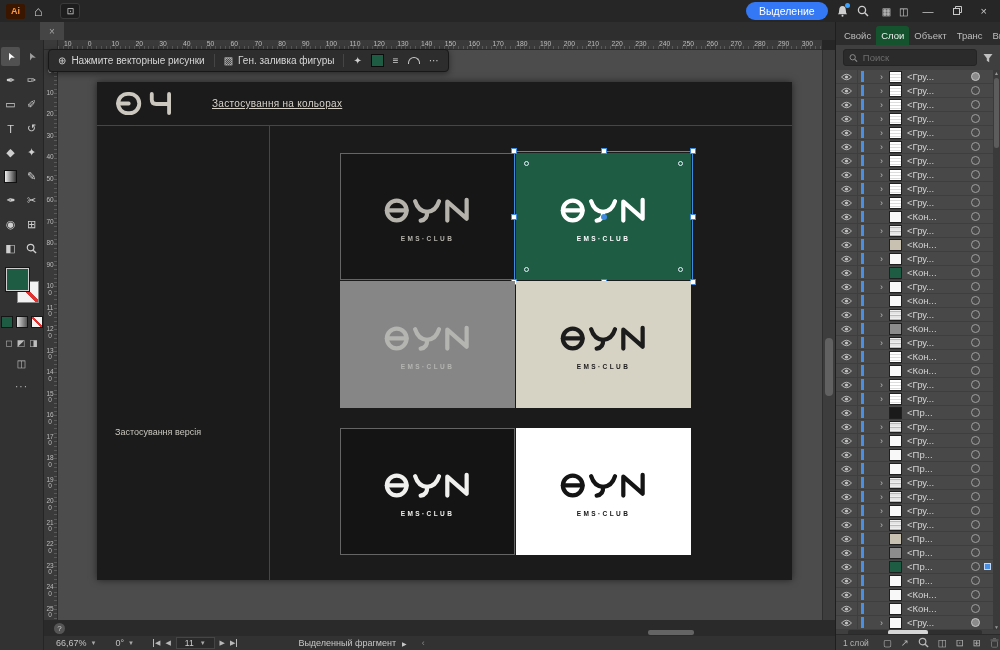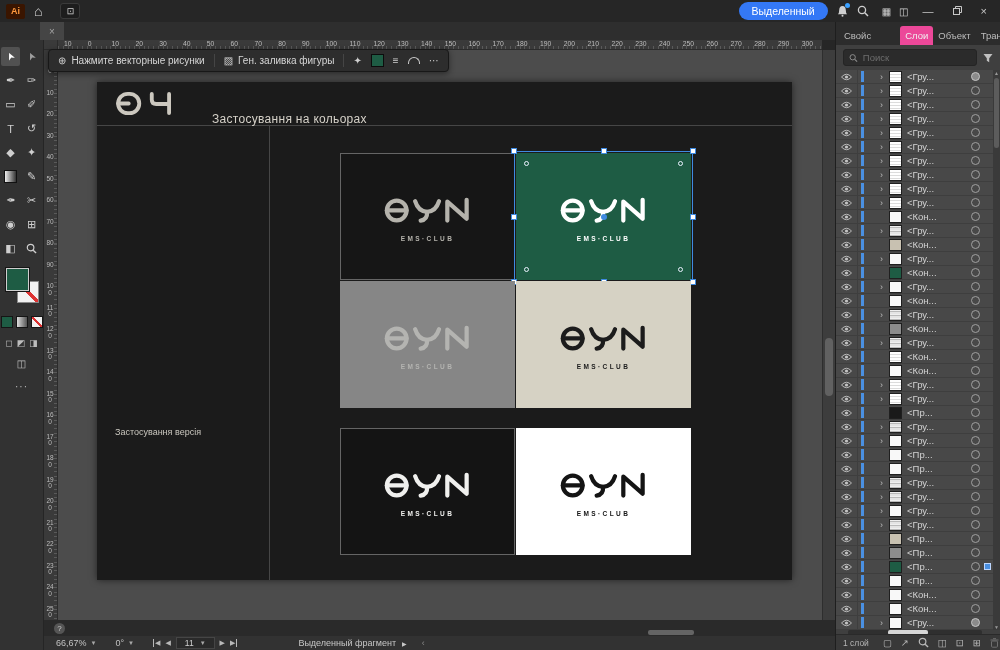--- a/index.html
+++ b/index.html
@@ -53,21 +53,21 @@
   #vruler{left:44px;top:50px;width:14px;height:572px;background:#3a3a3a;overflow:hidden;border-right:1px solid #2b2b2b;box-sizing:border-box;}
   .vr-ticks{position:absolute;top:0;right:0;width:3px;height:100%;
      background:repeating-linear-gradient(180deg,#5a5a5a 0,#5a5a5a 1px,transparent 1px,transparent 4.3px);}
   .vr-label{position:absolute;left:2px;width:8px;font-size:6.5px;line-height:6.8px;word-break:break-all;text-align:center;color:#bdbdbd;}
   
   #canvas{left:58px;top:50px;width:764px;height:572px;background:#4c4c4c;overflow:hidden;}
   #artboard{position:absolute;left:39px;top:32px;width:695px;height:498px;background:#1b1b1b;box-shadow:0 0 7px rgba(0,0,0,.55);}
   .ab-hline{position:absolute;left:0;top:43px;width:695px;height:1px;background:#464646;}
   .ab-vline{position:absolute;left:172px;top:43px;width:1px;height:455px;background:#464646;}
   #ab-number{position:absolute;left:18px;top:9px;color:#ccc8bf;}
-  #ab-header-title{position:absolute;left:115px;top:30px;font-size:12px;color:#d6d2c9;letter-spacing:.3px;}
+  #ab-header-title{position:absolute;left:115px;top:16px;font-size:10px;color:#d6d2c9;letter-spacing:.3px;text-decoration:underline;}
   #ab-side-label{position:absolute;left:18px;top:345px;font-size:9px;color:#c9c6be;}
   .tile{position:absolute;width:175px;height:127px;display:flex;flex-direction:column;align-items:center;justify-content:center;gap:7px;box-sizing:border-box;}
   .tile.bordered{border:1px solid #656565;}
   .tile svg.logo{width:92px;height:37px;display:block;}
   .tile .sub{font-size:6.5px;font-weight:bold;letter-spacing:2.4px;}
   .sel-overlay{position:absolute;inset:-2px;border:1px solid #3f8ae0;pointer-events:none;}
   .h{position:absolute;width:6px;height:6px;background:#fff;border:1px solid #3f8ae0;box-sizing:border-box;}
   .h-nw{left:-4px;top:-4px;}.h-n{left:calc(50% - 3px);top:-4px;}.h-ne{right:-4px;top:-4px;}
   .h-w{left:-4px;top:calc(50% - 3px);}.h-e{right:-4px;top:calc(50% - 3px);}
   .h-sw{left:-4px;bottom:-4px;}.h-s{left:calc(50% - 3px);bottom:-4px;}.h-se{right:-4px;bottom:-4px;}
@@ -96,21 +96,21 @@
   .sb-item{display:flex;align-items:center;gap:4px;white-space:nowrap;justify-content:space-between;}
   .sb-chev{font-size:6px;color:#a8a8a8;}
   .sb-nav{display:flex;align-items:center;gap:5px;margin-left:14px;font-size:7px;color:#b8b8b8;}
   .sb-box{background:#2a2a2a;border:1px solid #454545;padding:0 8px;height:10px;display:flex;align-items:center;font-size:8.5px;color:#d0d0d0;gap:6px;}
   .sb-mode{margin-left:56px;display:flex;align-items:center;gap:6px;color:#c6c6c6;}
   .sb-end{margin-left:10px;color:#8a8a8a;font-size:9px;}
   
   #panel{left:835px;top:22px;width:165px;height:628px;background:#3f3f3f;border-left:1px solid #1e1e1e;box-sizing:border-box;}
   #panel-tabs{display:flex;align-items:flex-end;height:23px;background:#2c2c2c;padding-left:3px;}
   .ptab{font-size:9.5px;color:#bdbdbd;padding:4px 5px;white-space:nowrap;}
-  .ptab.active{background:#ec4899;color:#efefef;border-radius:3px 3px 0 0;margin-left:24px;}
+  .ptab.active{background:#14532d;color:#efefef;border-radius:3px 3px 0 0;}
   #panel-search-row{display:flex;align-items:center;height:25px;background:#3f3f3f;}
   .search-box{flex:1;margin-left:7px;height:15px;background:#2b2b2b;border:1px solid #242424;border-radius:3px;
      display:flex;align-items:center;padding:0 5px;gap:5px;color:#8f8f8f;}
   .search-box input{background:transparent;border:0;outline:0;color:#c9c9c9;font-size:9.5px;width:100%;font-family:inherit;padding:0;}
   .search-box input::placeholder{color:#6d6d6d;}
   .funnel{margin:0 7px 0 6px;color:#c0c0c0;display:flex;}
   #layer-list{position:absolute;top:48px;left:0;width:158px;height:560px;background:#484848;overflow:hidden;}
   .layer-row{position:relative;height:14px;display:flex;align-items:center;border-bottom:1px solid #3e3e3e;box-sizing:border-box;}
   .eye-cell{width:22px;height:100%;display:flex;align-items:center;justify-content:center;border-right:1px solid #3e3e3e;box-sizing:border-box;flex:none;}
   .lbar{width:3px;height:11px;background:#4a90e2;margin-left:3px;flex:none;}
@@ -139,21 +139,21 @@
   .pf-count{margin-right:2px;white-space:nowrap;}
 </style>
 </head>
 <body>
 
 <div id="topbar" class="abs">
   <div class="ai-logo">Ai</div>
   <div class="home-ic">⌂</div>
   <div class="doc-ic">⊡</div>
   <div id="topbar-right">
-    <span class="share-btn">Выделенный</span>
+    <span class="share-btn">Выделение</span>
     <span class="bell-wrap">
       <svg width="11" height="12" viewBox="0 0 12 13">
           <path d="M6 1 C3.4 1 2.5 3 2.4 5.4 L2 8.6 L1 10 H11 L10 8.6 L9.6 5.4 C9.5 3 8.6 1 6 1 Z" fill="#cfcfcf"></path>
           <circle cx="6" cy="11.6" r="1.1" fill="#cfcfcf"></circle>
         </svg>
       <span class="bell-dot"></span>
     </span>
     <span class="tb-ic">
       <svg width="12" height="12" viewBox="0 0 12 12">
           <circle cx="5" cy="5" r="3.6" fill="none" stroke="#cfcfcf" stroke-width="1.3"></circle>

